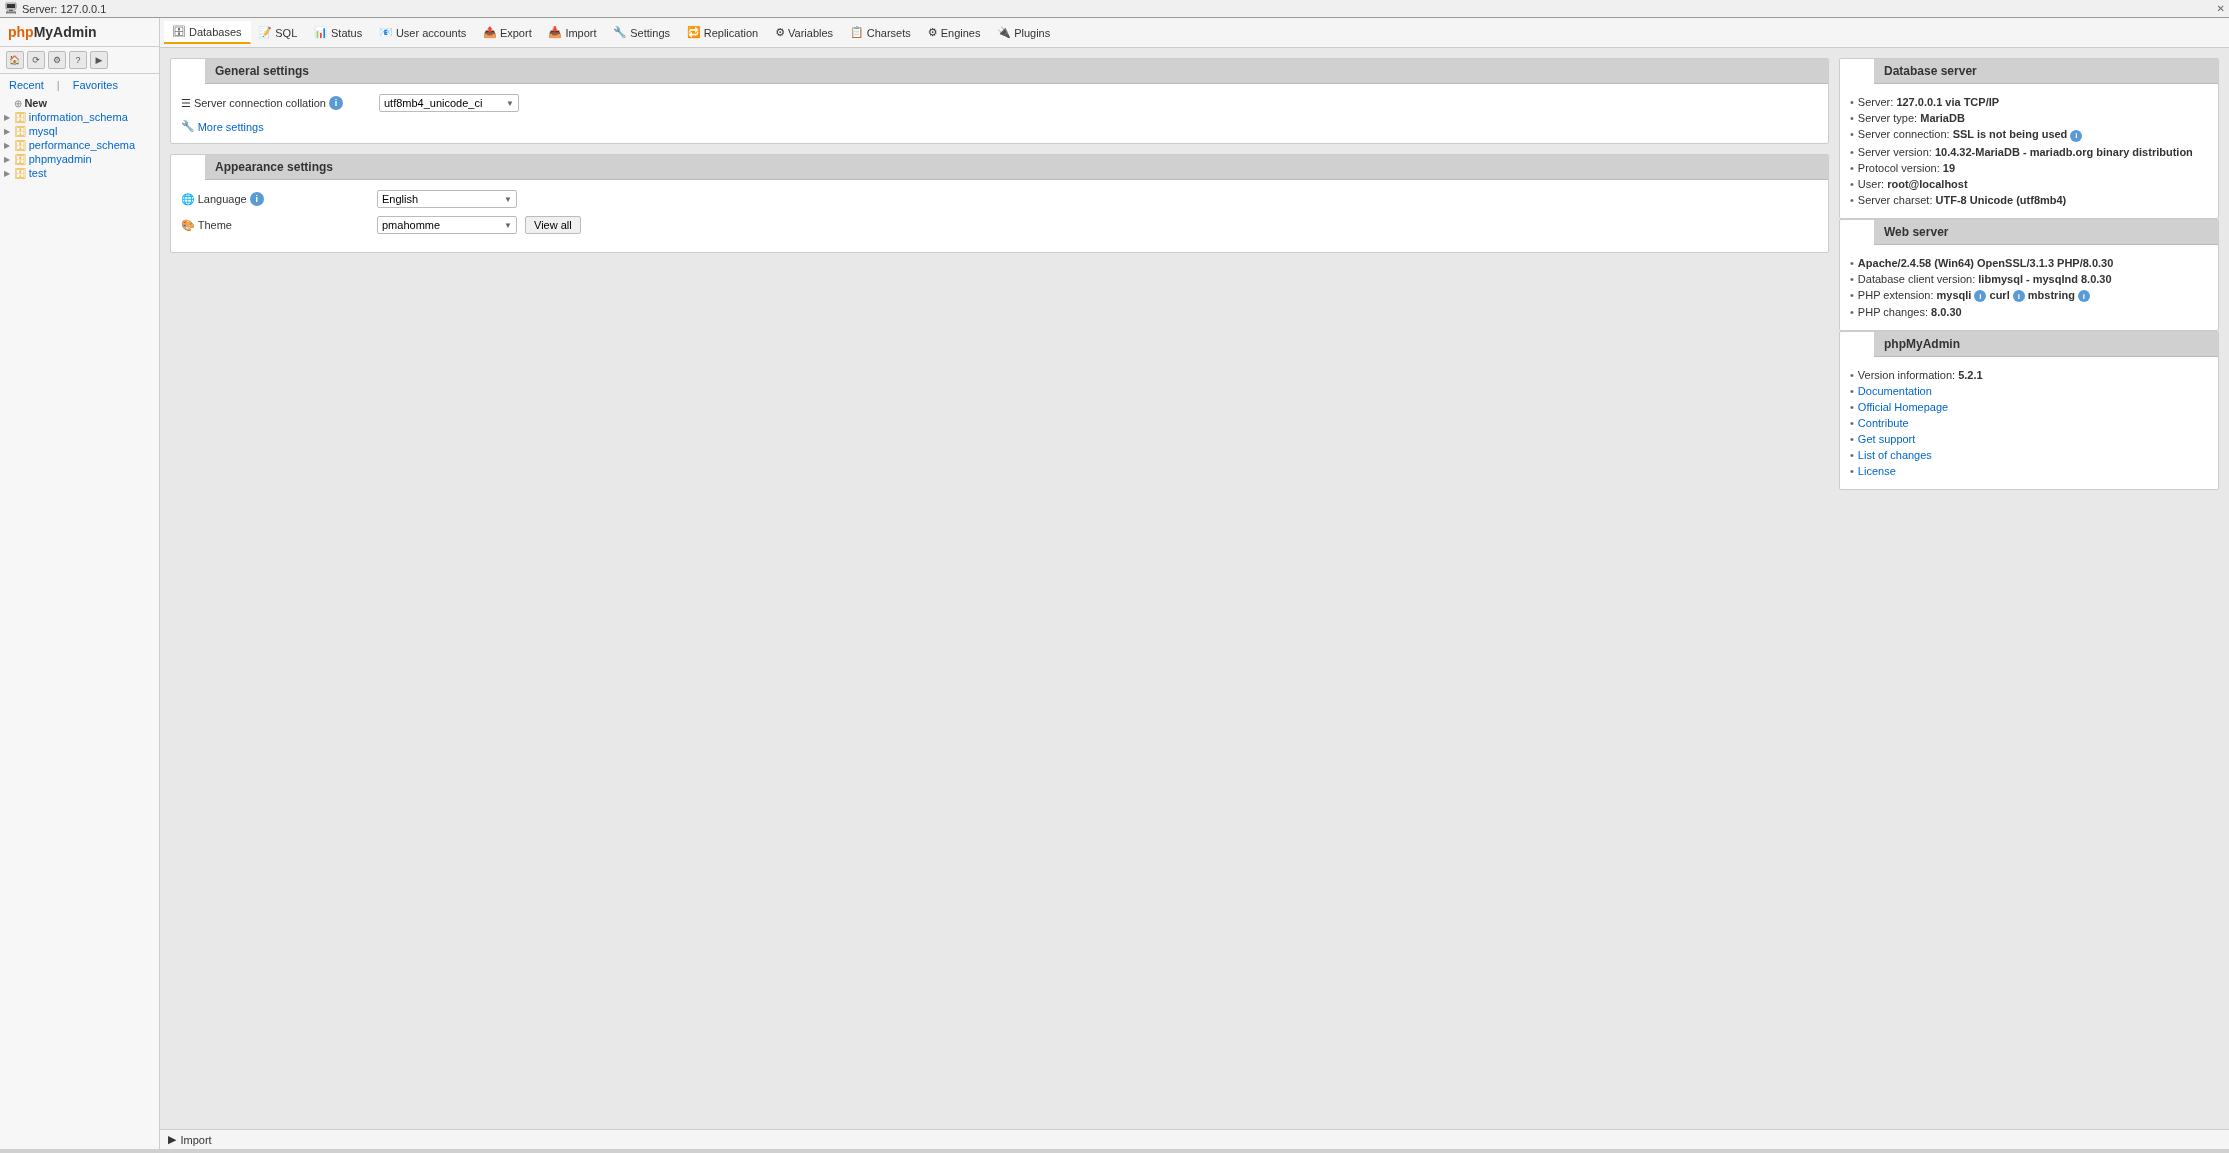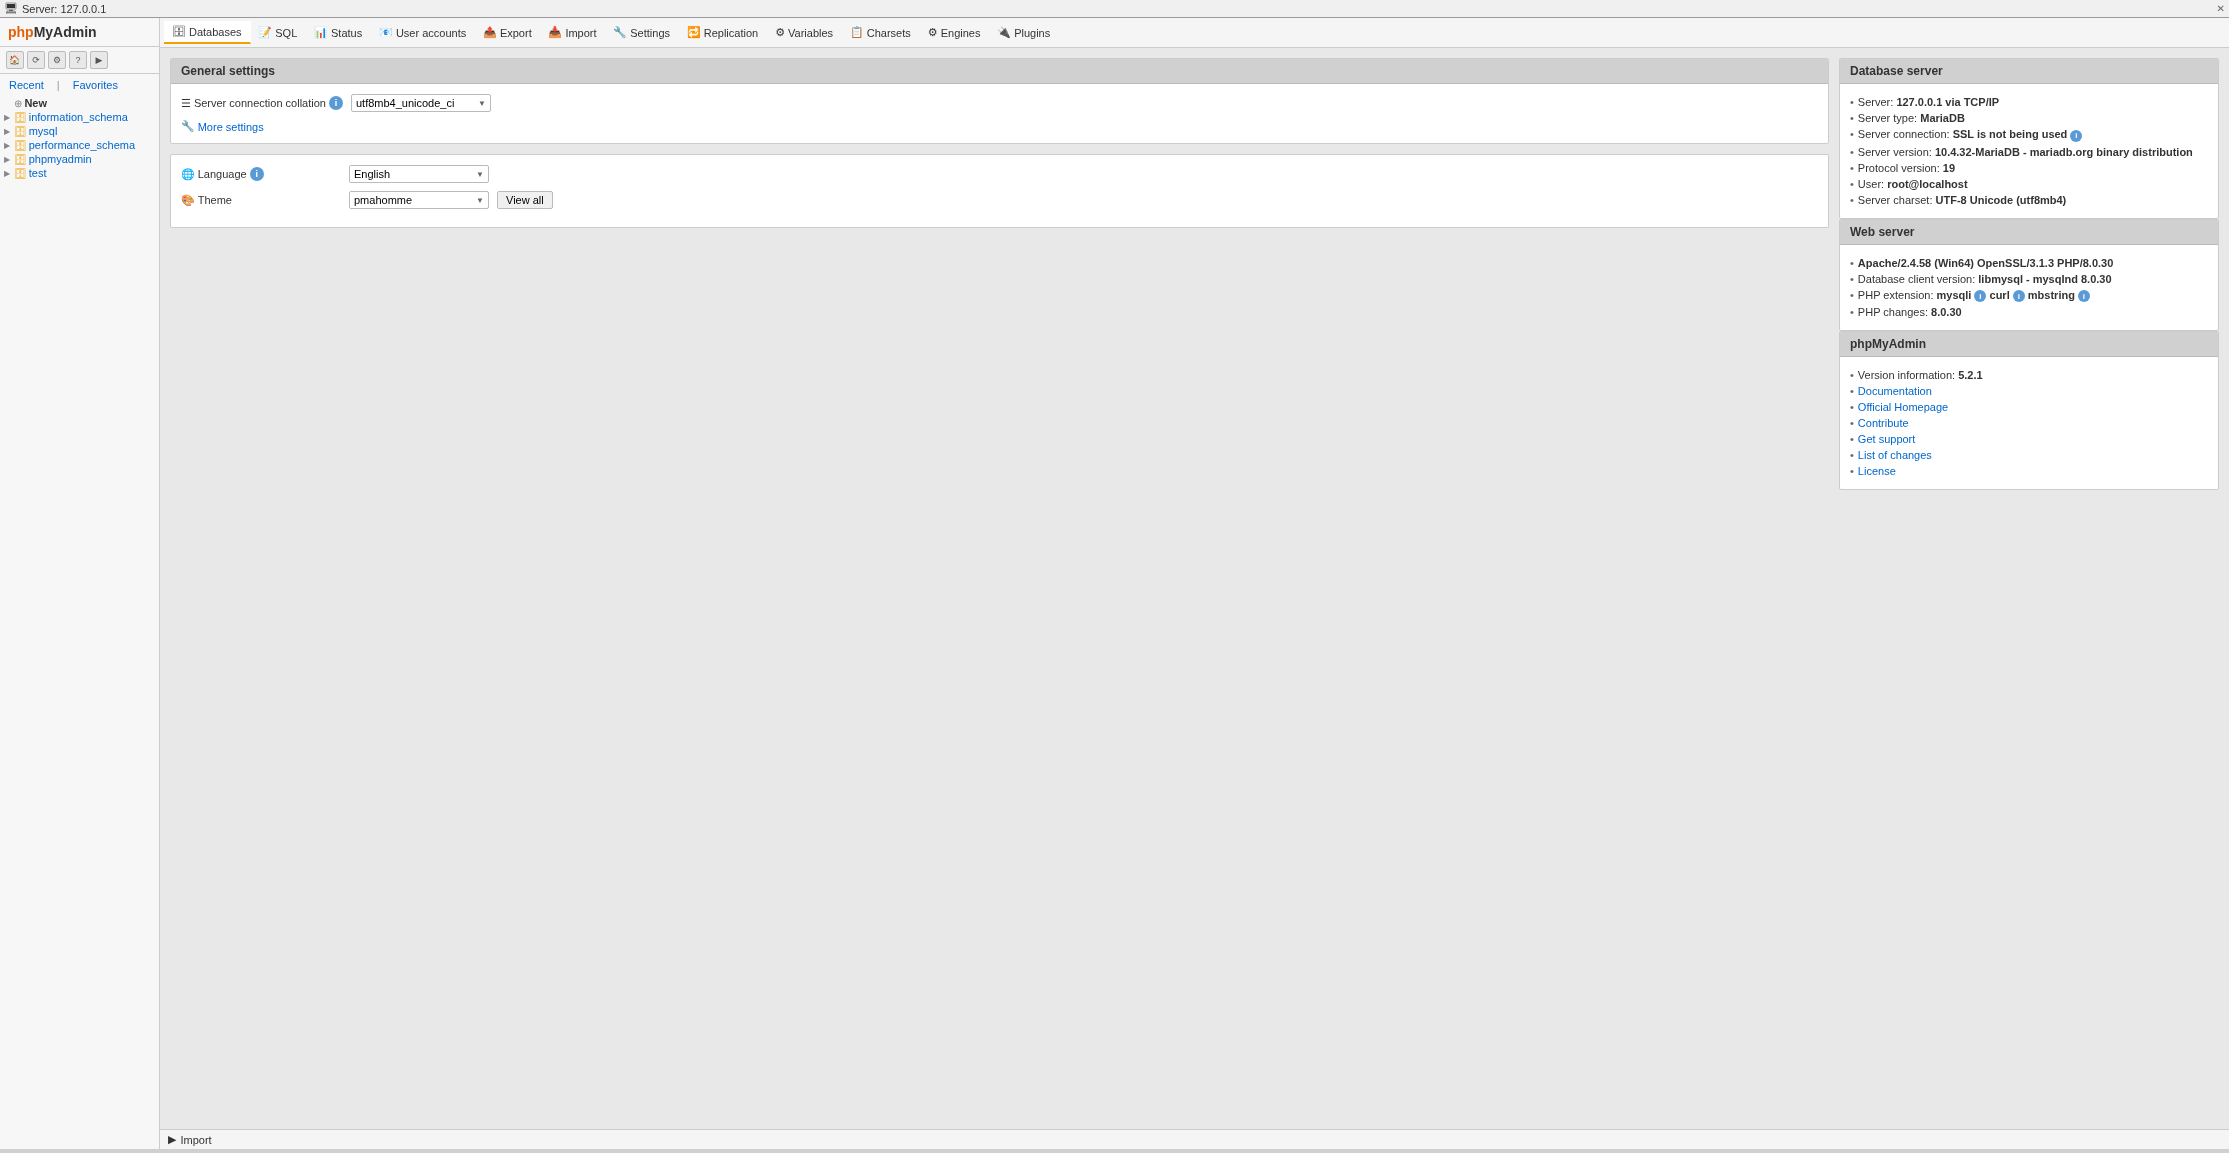--- a/index.html
+++ b/index.html
@@ -186,20 +186,21 @@
       border-radius: 2px;
       overflow: hidden;
     }
     .panel-header {
       background: #d0d0d0;
       padding: 5px 10px;
       font-size: 12px;
       font-weight: bold;
       color: #333;
       border-bottom: 1px solid #bbb;
+      margin-left: 34px;
     }
     .panel-body {
       padding: 10px;
     }
 
     
     .form-row {
       display: flex;
       align-items: center;
       margin-bottom: 8px;
@@ -309,20 +310,21 @@
       display: flex;
       align-items: center;
       gap: 4px;
       cursor: pointer;
     }
 
     
     .select-wrapper {
       position: relative;
       display: inline-block;
+      margin-left: 28px;
     }
     .select-wrapper::after {
       content: "▼";
       position: absolute;
       right: 5px;
       top: 50%;
       transform: translateY(-50%);
       font-size: 8px;
       color: #666;
       pointer-events: none;
@@ -485,20 +487,21 @@
               </div>
             </div>
             <div class="more-settings-link">
               <span>🔧</span>
               <span>More settings</span>
             </div>
           </div>
         </div>
 
         <div class="panel">
+          <div class="panel-header">Appearance settings</div>
           <div class="panel-body">
             <div class="form-row">
               <div class="form-label">
                 <span>🌐</span>
                 <span>Language</span>
                 <span class="info-icon">i</span>
               </div>
               <div class="select-wrapper">
                 <select class="form-control">
                   <option>English</option>

